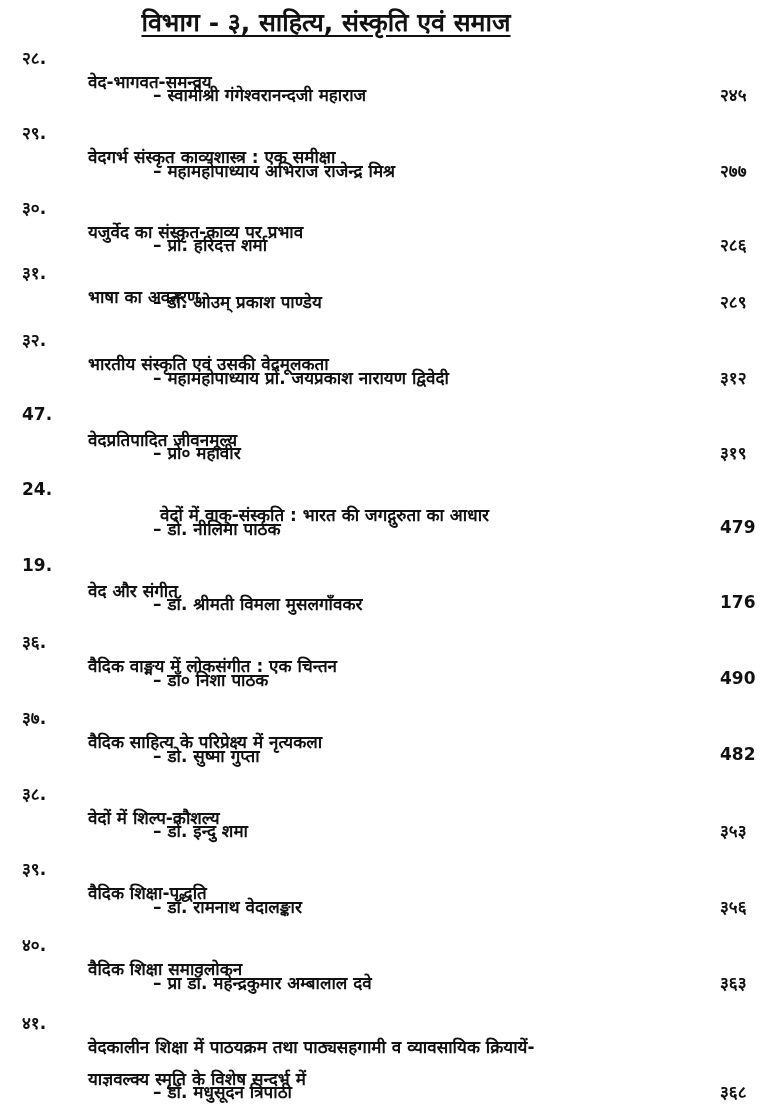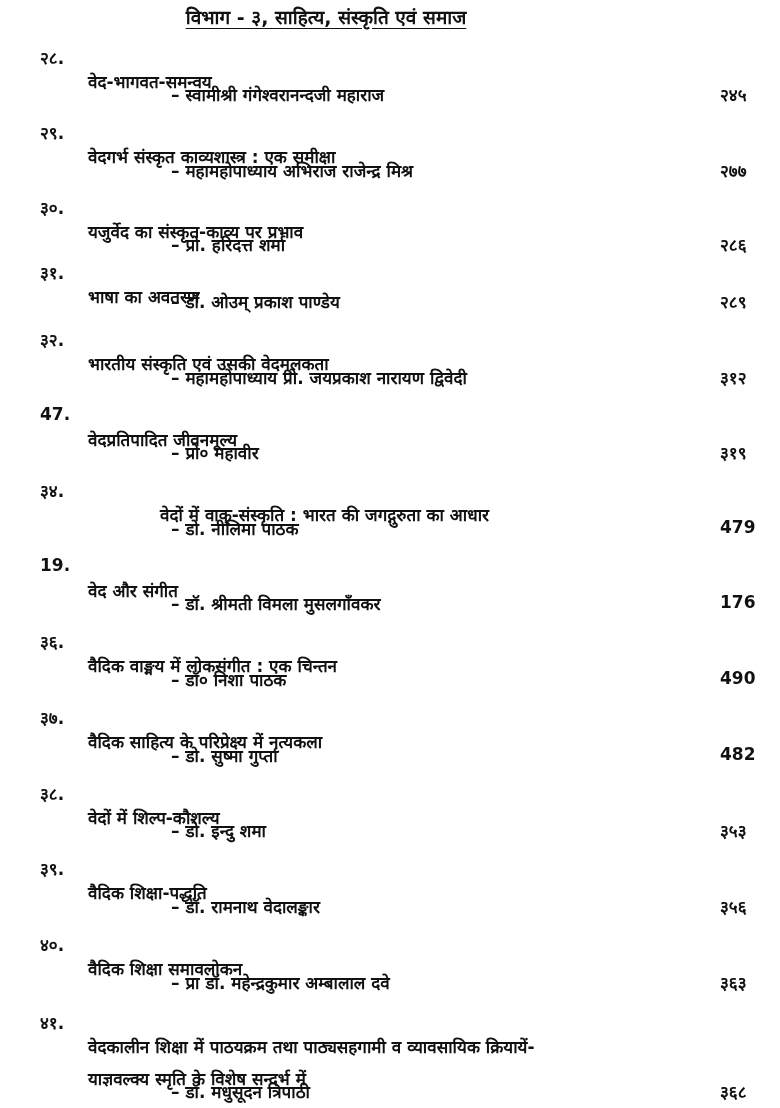--- a/index.html
+++ b/index.html
@@ -3,28 +3,28 @@
 <meta charset="utf-8">
 <style>
   html, body { margin: 0; padding: 0; background: #ffffff; }
   body {
     width: 780px; height: 1108px; position: relative; overflow: hidden;
     font-family: "DejaVu Sans", "Liberation Sans", sans-serif;
     color: #111111;
   }
   .page-title {
     position: absolute; top: 4px; left: 0; width: 652px; text-align: center;
-    font-size: 19px; font-weight: bold;
+    font-size: 25px; font-weight: bold;
   }
   .page-title span { text-decoration: underline; text-underline-offset: 4px; }
   .row { position: absolute; left: 0; width: 780px; font-size: 17px; font-weight: bold; white-space: nowrap; }
-  .num { position: absolute; left: 40px; }
+  .num { position: absolute; left: 22px; }
   .title { position: absolute; left: 88px; margin-top: 24px; }
   .title.indent { left: 160px; }
-  .author { position: absolute; left: 171px; }
+  .author { position: absolute; left: 153px; }
   .page { position: absolute; left: 720px; }
 </style>
 </head>
 <body>
 
 <div class="page-title"><span>विभाग - ३, साहित्य, संस्कृति एवं समाज</span></div>
 
 <div class="row" style="top:46px">
   <span class="num">२८.</span>
   <span class="title">वेद-भागवत-समन्वय</span>
@@ -73,21 +73,21 @@
 <div class="row" style="top:404px">
   <span class="num">47.</span>
   <span class="title">वेदप्रतिपादित जीवनमूल्य</span>
 </div>
 <div class="row" style="top:441px">
   <span class="author">– प्रो० महावीर</span>
   <span class="page">३१९</span>
 </div>
 
 <div class="row" style="top:479px">
-  <span class="num">३४.</span>
+  <span class="num">24.</span>
   <span class="title indent">वेदों में वाक्-संस्कृति : भारत की जगद्गुरुता का आधार</span>
 </div>
 <div class="row" style="top:517px">
   <span class="author">– डो. नीलिमा पाठक</span>
   <span class="page">479</span>
 </div>
 
 <div class="row" style="top:555px">
   <span class="num">19.</span>
   <span class="title">वेद और संगीत</span>

